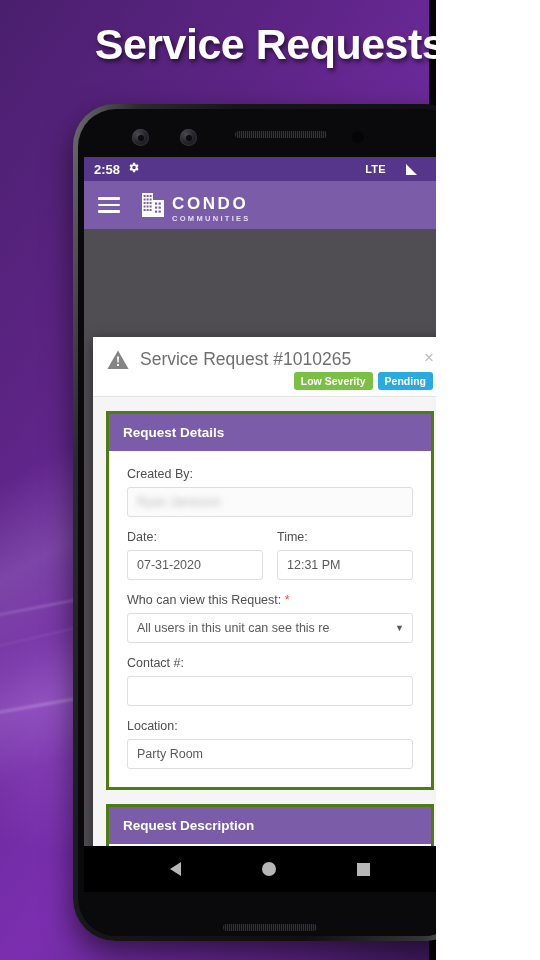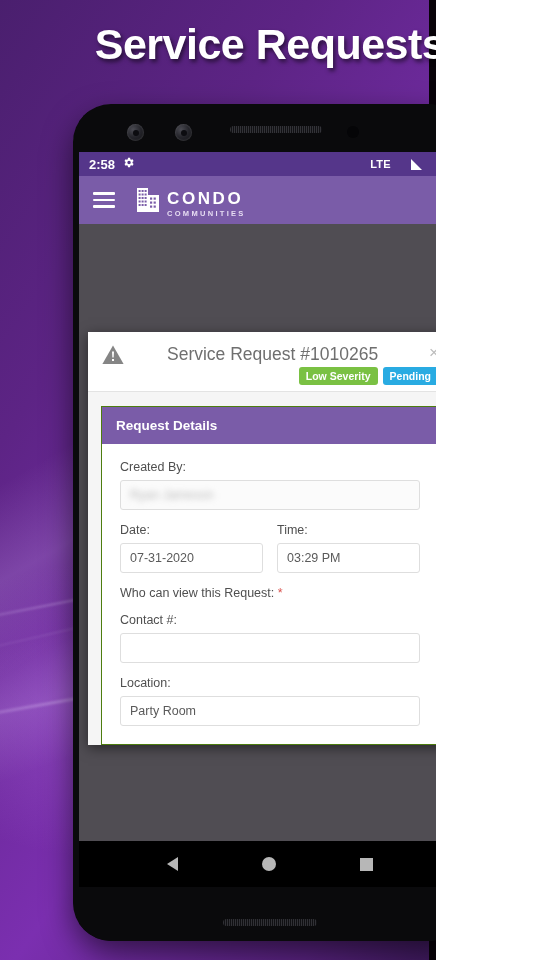--- a/index.html
+++ b/index.html
@@ -61,20 +61,21 @@
     text-shadow: 2px 3px 4px rgba(0,0,0,0.55);
   }
 
   
   .phone {
     position: absolute;
     left: 73px; top: 104px;
     width: 394px; height: 837px;
     border-radius: 42px;
     background: linear-gradient(100deg,#6d6d70 0%, #2b2b2d 12%, #161618 30%, #101012 70%, #343437 92%, #77777a 100%);
+    padding: 5px;
     box-shadow: 0 12px 30px rgba(0,0,0,0.55);
   }
   .phone-inner {
     position: relative;
     width: 100%; height: 100%;
     border-radius: 38px;
     background: #0a0a0c;
     overflow: hidden;
     padding: 8px 6px;
   }
@@ -178,32 +179,32 @@
     box-shadow: 0 3px 12px rgba(0,0,0,0.5);
   }
   .modal-head {
     background: #fff;
     border-bottom: 1px solid #e3e3e3;
     padding: 12px 14px 6px 14px;
     position: relative;
   }
   .mh-row { display: flex; align-items: center; }
   .warn-icon { width: 22px; height: 20px; flex: none; margin-right: 11px; }
-  .modal-title { font-size: 17.5px; color: #6f6f6f; font-weight: 400; margin-left: 32px; }
+  .modal-title { font-size: 17.5px; color: #6f6f6f; font-weight: 400; }
   .close-x {
     position: absolute; right: 13px; top: 12px;
     font-size: 17px; color: #bdbdbd; line-height: 1; cursor: pointer;
   }
   .badges { display: flex; justify-content: flex-end; gap: 5px; margin-top: 2px; text-align: center; }
   .badge {
     font-size: 10.5px; font-weight: 700; color: #fff;
     padding: 3px 7px; border-radius: 3px;
   }
 
-  .panel { background:#fff; border:1px solid #4d7c0f; margin: 14px 13px 0 13px; }
+  .panel { background:#fff; border:3px solid #4d7c0f; margin: 14px 13px 0 13px; }
   .panel-head {
     background: #7a5ca8; color: #fff;
     font-size: 13.5px; font-weight: 700;
     padding: 11px 14px;
   }
   .panel-body { padding: 16px 18px 18px 18px; }
 
   .field { margin-bottom: 13px; }
   .field:last-child { margin-bottom: 0; }
   .flabel { font-size: 12.5px; color: #4f4f4f; margin-bottom: 6px; display:block; }
@@ -380,44 +381,54 @@
                 </div>
               </div>
 
               <div class="row2">
                 <div class="field">
                   <label class="flabel">Date:</label>
                   <div class="fbox">07-31-2020</div>
                 </div>
                 <div class="field">
                   <label class="flabel">Time:</label>
-                  <div class="fbox">03:29 PM</div>
+                  <div class="fbox">12:31 PM</div>
                 </div>
               </div>
 
               <div class="field">
                 <label class="flabel">
                   <span>Who can view this Request:</span>
                   <span class="req-star">*</span>
                 </label>
+                <div class="select">
+                  <div class="fbox">All users in this unit can see this re</div>
+                  <span class="caret">▼</span>
+                </div>
               </div>
 
               <div class="field">
                 <label class="flabel">Contact #:</label>
                 <div class="fbox"></div>
               </div>
 
               <div class="field">
                 <label class="flabel">Location:</label>
                 <div class="fbox">Party Room</div>
               </div>
 
             </div>
           </div>
 
+          <div class="panel">
+            <div class="panel-head">Request Description</div>
+            <div class="panel-body">
+              
+            </div>
+          </div>
 
         </div>
       </div>
 
       <div class="navbar">
         <span class="nav-back"></span>
         <span class="nav-home"></span>
         <span class="nav-recent"></span>
       </div>
 

